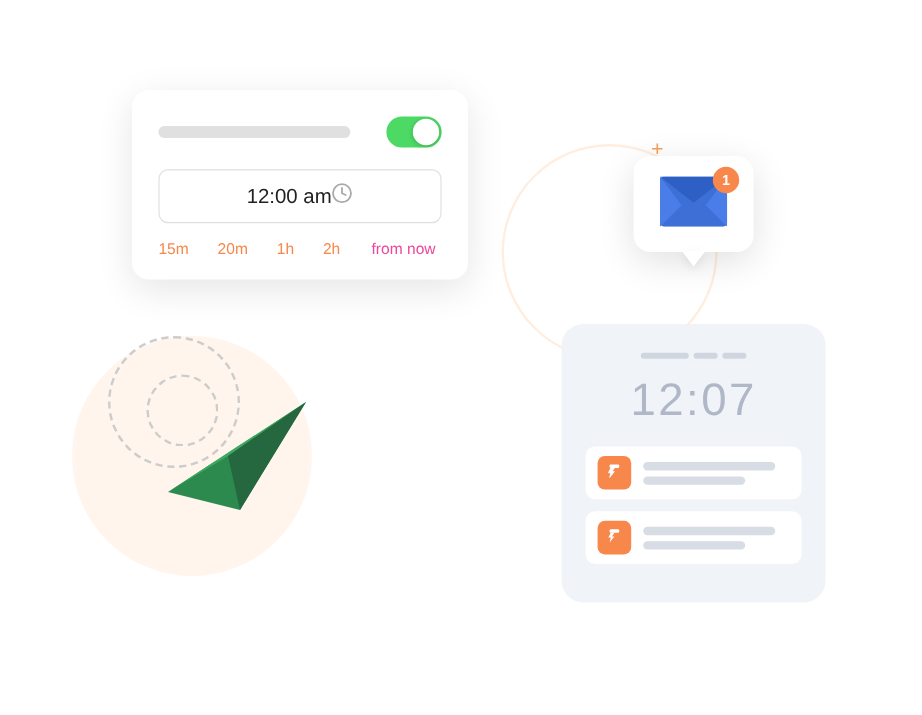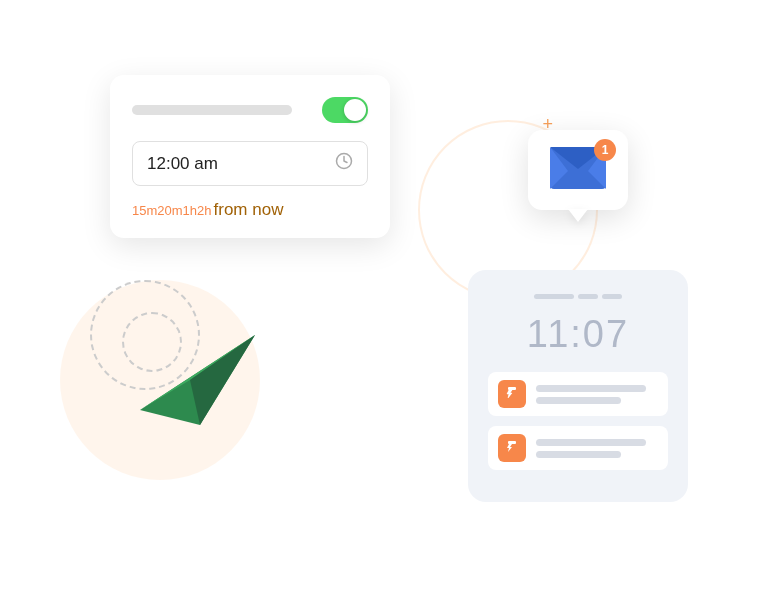--- a/index.html
+++ b/index.html
@@ -84,47 +84,46 @@
       right: 2px;
       box-shadow: 0 1px 4px rgba(0,0,0,0.2);
     }
     .time-input-row {
       display: flex;
       align-items: center;
       border: 1.5px solid #e0e0e0;
       border-radius: 8px;
       padding: 10px 14px;
       margin-bottom: 14px;
-      justify-content: space-between;
+      justify-content: center;
     }
     .time-value {
       font-size: 17px;
       color: #222;
       font-weight: 400;
     }
     .clock-icon {
       color: #aaa;
       font-size: 18px;
     }
     .time-shortcuts {
       display: flex;
       align-items: center;
-      gap: 0;
+      gap: 24px;
     }
     .shortcut {
       color: #f7874a;
       font-size: 13px;
       font-weight: 500;
       cursor: pointer;
     }
     .from-now {
-      color: #a16207;
-      font-size: 17px;
+      color: #ec4899;
+      font-size: 13px;
       margin-left: 2px;
-      text-align: center;
     }
 
     
     .plane-area {
       position: absolute;
       left: 100px;
       top: 290px;
     }
     .dashed-circle-outer {
       position: absolute;
@@ -332,21 +331,21 @@
     </svg>
   </div>
 </div>
 
 <div class="phone-card">
   <div class="phone-dots">
     <div class="phone-dot wide"></div>
     <div class="phone-dot"></div>
     <div class="phone-dot"></div>
   </div>
-  <div class="phone-time">11:07</div>
+  <div class="phone-time">12:07</div>
   <div class="notification-item">
     <div class="notif-icon-box">
       <svg viewBox="0 0 16 16" fill="white">
         <rect x="4" y="1" width="8" height="3" rx="1"></rect>
         <path d="M5 4 L3 8 L5 8 L4 12 L8 7 L6 7 L8 4 Z" fill="white"></path>
         <path d="M5 4 L3 8 L5 8 L4 12 L8 7 L6 7 L8 4 Z" stroke="white" stroke-width="0.5"></path>
       </svg>
     </div>
     <div class="notif-lines">
       <div class="notif-line long"></div>

